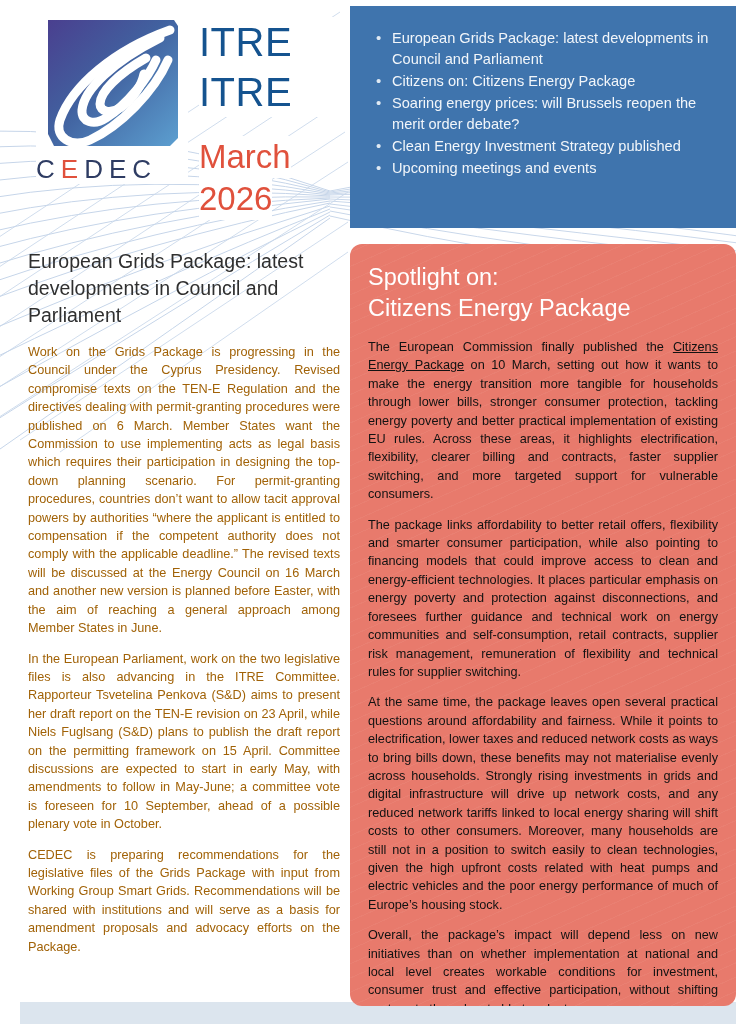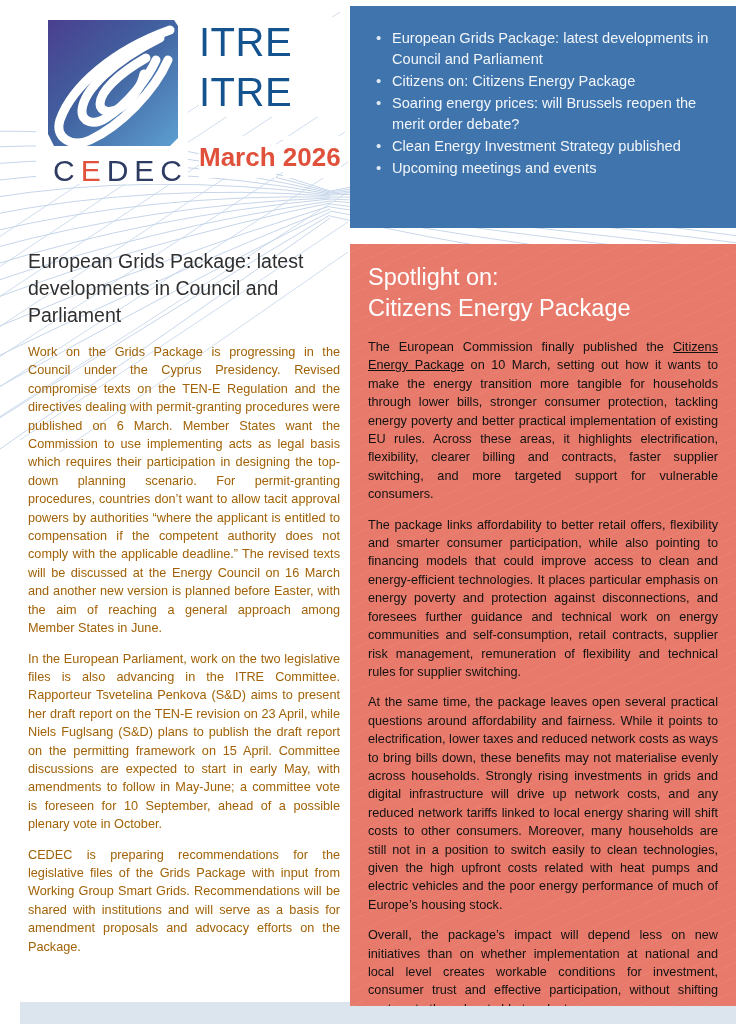--- a/index.html
+++ b/index.html
@@ -40,22 +40,22 @@
   }
   .logo-mark {
     position: absolute;
     left: 6px; top: 4px;
     width: 140px; height: 136px;
   }
   .logo-word {
     position: absolute;
     left: 0; top: 142px;
     width: 152px;
-    text-align: right;
-    font-size: 30px;
+    text-align: left;
+    font-size: 26px;
     letter-spacing: 6px;
     font-weight: 400;
     color: #2e3c63;
     white-space: nowrap;
   }
   .logo-word .accent { color: #e0513c; }
 
   .brief {
     position: absolute;
     left: 199px; top: 17px;
@@ -65,23 +65,23 @@
     font-size: 40px;
     line-height: 50px;
     font-weight: 400;
     letter-spacing: 0.5px;
   }
   .monthyear {
     position: absolute;
     left: 199px; top: 136px;
     width: 150px;
     color: #e0513c;
-    font-size: 26px;
+    font-size: 33px;
     line-height: 42px;
-    font-weight: 700;
+    font-weight: 400;
   }
   .monthyear .m, .monthyear .y { background: #ffffff; display: inline-block; }
 
   
   .toc-panel {
     position: absolute;
     left: 350px; top: 6px;
     width: 386px; height: 222px;
     background: #3f74ad;
     z-index: 4;
@@ -129,20 +129,21 @@
 
   
   .spot-panel {
     position: absolute;
     left: 350px; top: 244px;
     width: 386px; height: 762px;
     background: #e87a6c;
     z-index: 4;
     padding: 18px 18px 10px 18px;
     overflow: hidden;
+    border-radius: 12px;
   }
   .spot-panel .texture {
     position: absolute; inset: 0;
     background: repeating-linear-gradient(
       -24deg,
       rgba(255,255,255,0.045) 0px,
       rgba(255,255,255,0.045) 1px,
       rgba(255,255,255,0) 1px,
       rgba(255,255,255,0) 13px);
     pointer-events: none;

